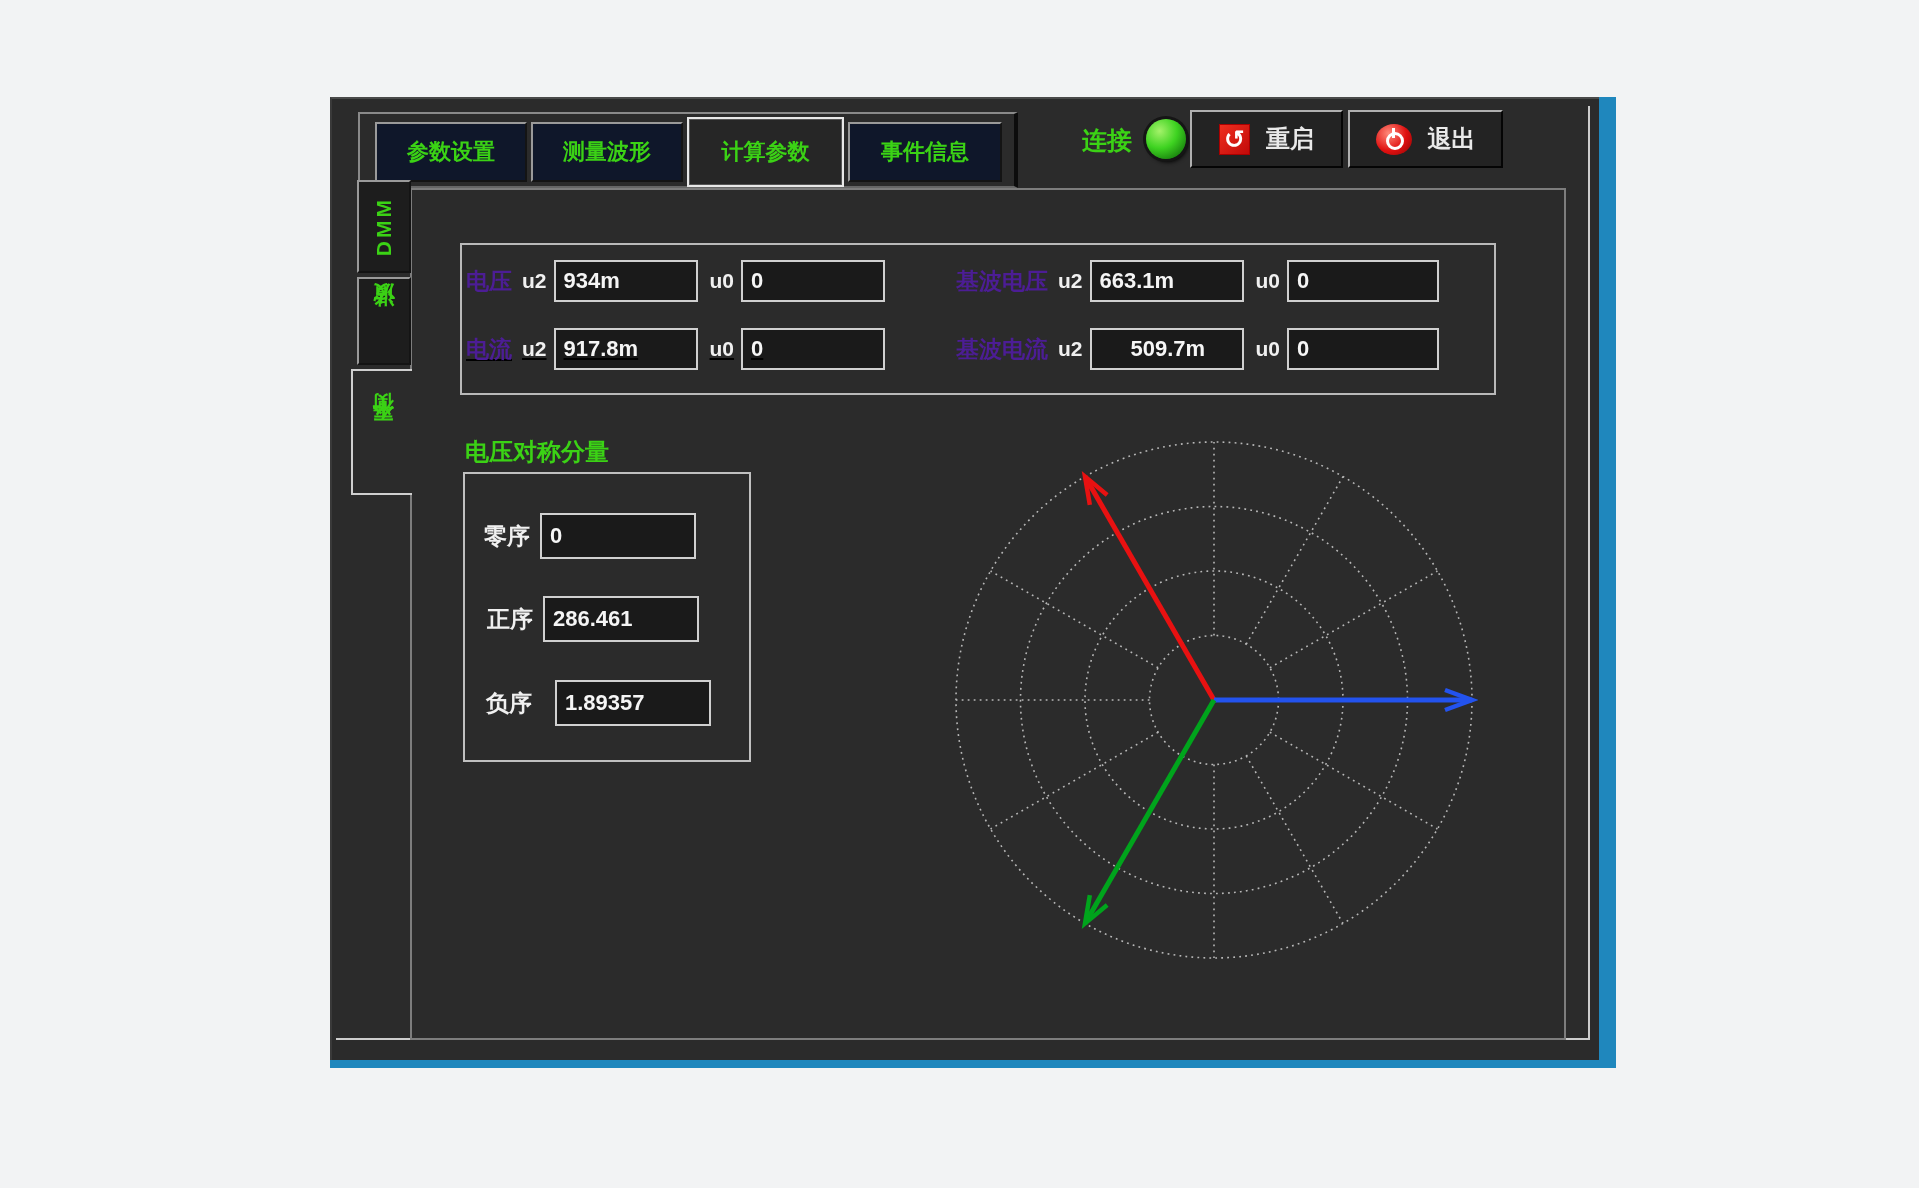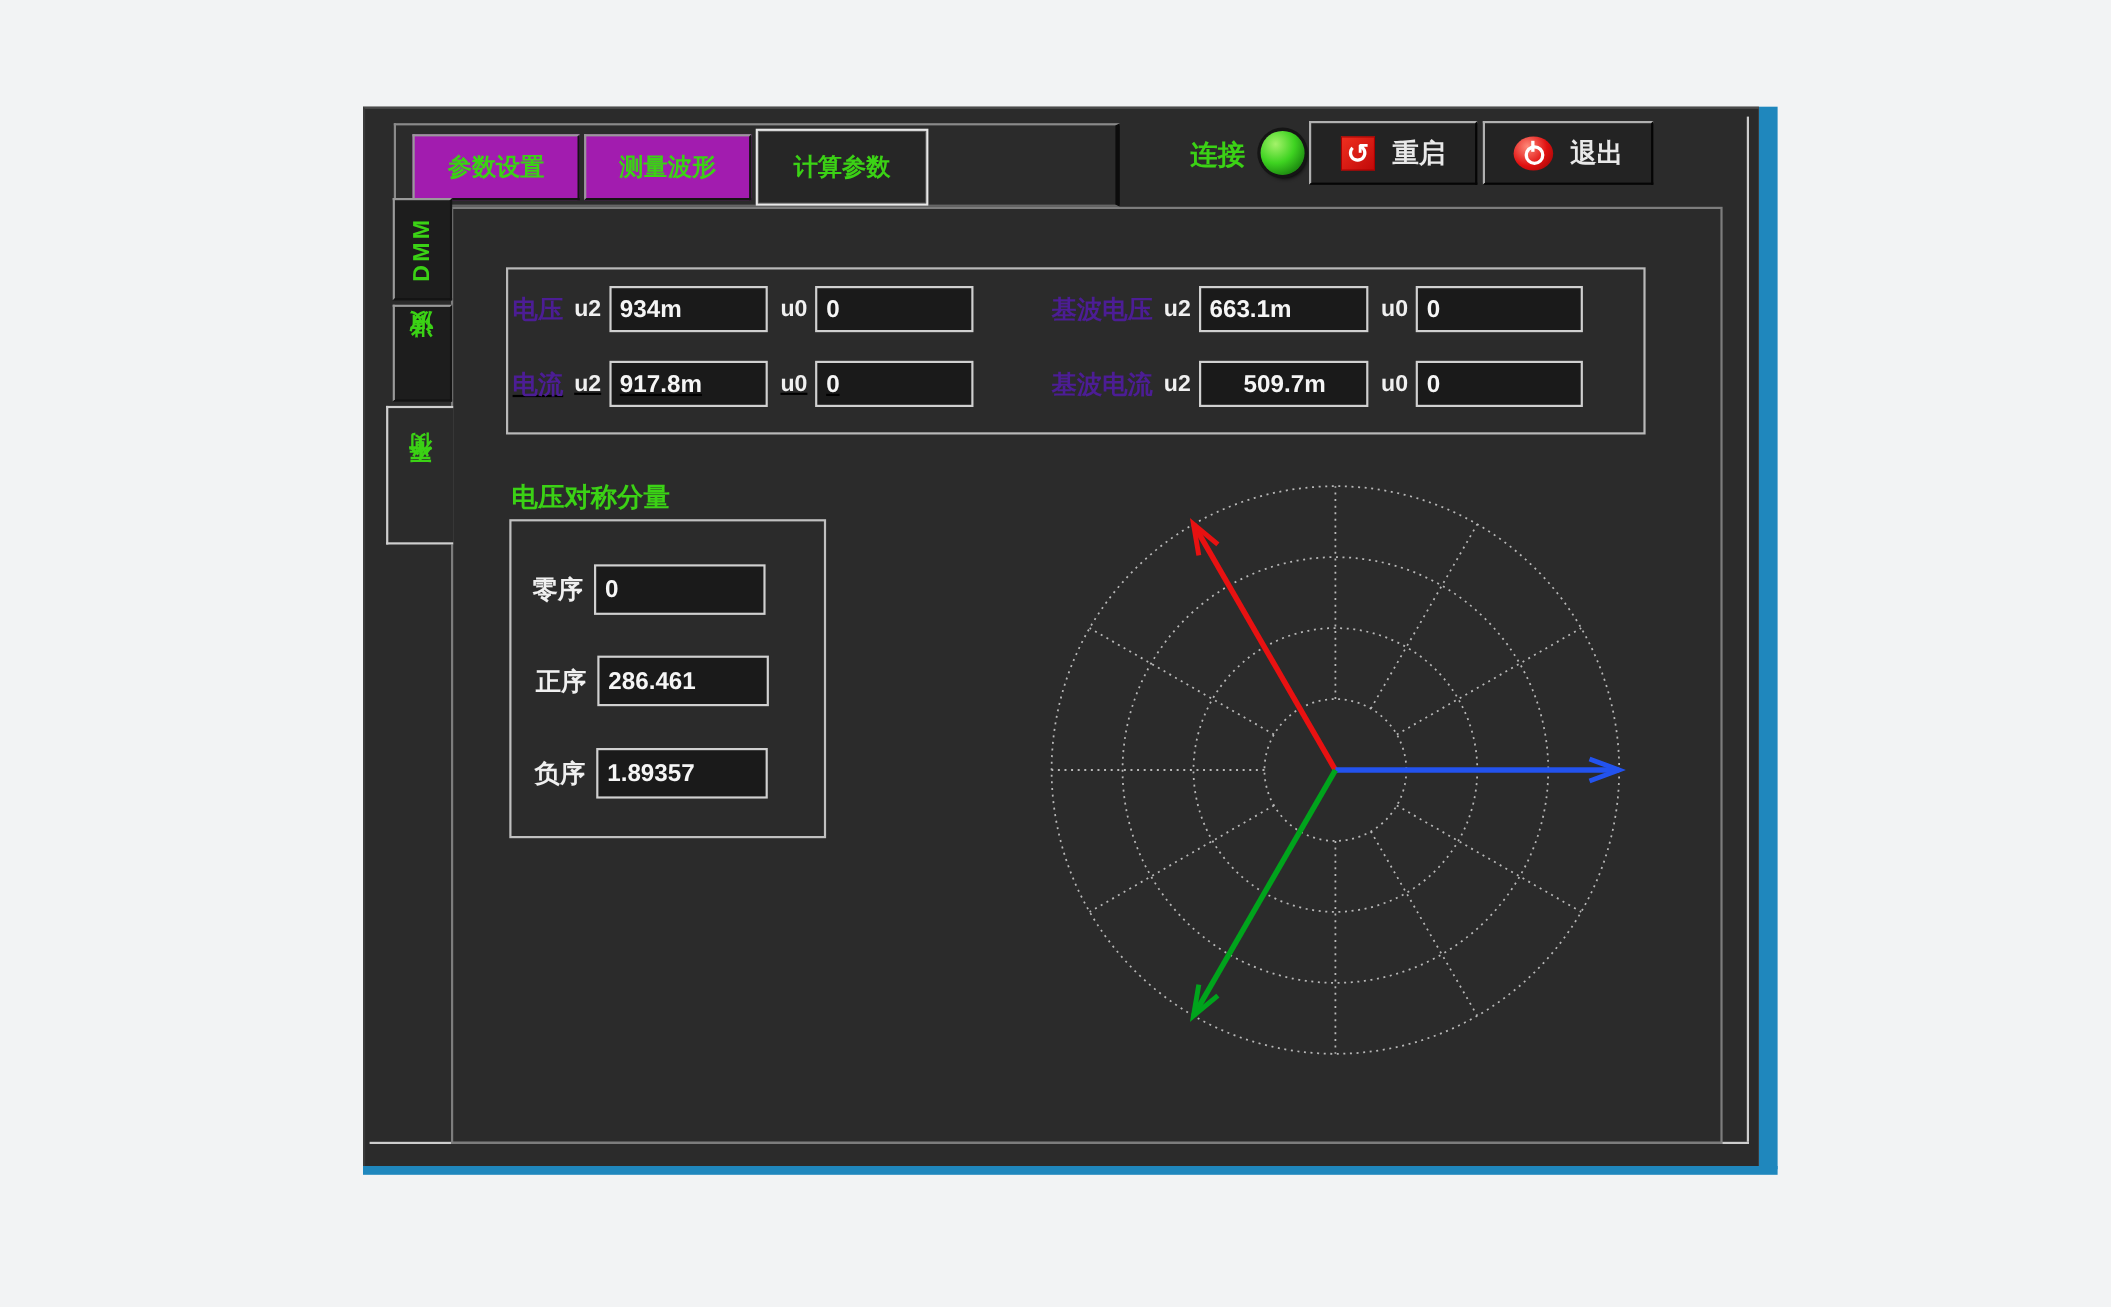--- a/index.html
+++ b/index.html
@@ -13,21 +13,21 @@
   .edge-blue-right{position:absolute;left:1599px;top:97px;width:17px;height:966px;background:#1f87bd;}
   .edge-blue-bottom{position:absolute;left:330px;top:1060px;width:1286px;height:8px;background:#1f87bd;}
   .inner-line-bottom{position:absolute;left:336px;top:1038px;width:1254px;height:2px;background:#cdcdcd;}
   .inner-line-right{position:absolute;left:1588px;top:106px;width:2px;height:932px;background:#cdcdcd;}
 
   
   .tabstrip{position:absolute;left:358px;top:112px;width:660px;height:76px;background:#2b2b2b;
             border-top:2px solid #8a8a8a;border-left:2px solid #8a8a8a;border-right:4px solid #0c0c0c;
             border-bottom:2px solid #666;box-sizing:border-box;}
   .tab{position:absolute;display:flex;align-items:center;justify-content:center;
-       background:#a21caf;border:2px solid;border-color:#9a9a9a #141414 #141414 #9a9a9a;
+       background:#0f172a;border:2px solid;border-color:#9a9a9a #141414 #141414 #9a9a9a;
        color:#3bd215;font-size:22px;font-weight:bold;box-sizing:border-box;cursor:pointer;}
   .tab.sel{border:2px solid #e8e8e8;background:#262626;box-shadow:inset 0 0 0 1px #555;}
 
   
   .conn-label{position:absolute;left:1082px;top:124px;color:#3bd215;font-size:25px;font-weight:bold;}
   .led{position:absolute;left:1146px;top:119px;width:40px;height:40px;border-radius:50%;
        background:radial-gradient(circle at 34% 30%,#a4f26a,#3ed321 45%,#157a0c 85%);
        box-shadow:0 0 0 3px #151515,2px 3px 4px #000;}
   .pushbtn{position:absolute;height:58px;display:flex;align-items:center;justify-content:center;gap:16px;
            background:#232323;border:2px solid;border-color:#b0b0b0 #050505 #050505 #b0b0b0;
@@ -80,20 +80,21 @@
   <div class="edge-blue-bottom"></div>
 
   <div class="window"></div>
   <div class="inner-line-bottom"></div>
   <div class="inner-line-right"></div>
 
   <div class="tabstrip"></div>
   <div class="tab" style="left:375px;top:122px;width:152px;height:60px;">参数设置</div>
   <div class="tab" style="left:531px;top:122px;width:152px;height:60px;">测量波形</div>
   <div class="tab sel" style="left:687px;top:117px;width:157px;height:70px;">计算参数</div>
+  <div class="tab" style="left:848px;top:122px;width:154px;height:60px;">事件信息</div>
 
   <div class="conn-label">连接</div>
   <div class="led"></div>
 
   <div class="pushbtn" style="left:1190px;top:110px;width:153px;">
     <span class="icon-restart">↺</span>
     <span>重启</span>
   </div>
   <div class="pushbtn" style="left:1348px;top:110px;width:155px;">
     <span class="icon-power">
@@ -150,21 +151,21 @@
   <div class="sym-box"></div>
 
   <div class="srow" style="left:484px;top:513px;">
     <span class="slabel">零序</span>
     <div class="svbox">0</div>
   </div>
   <div class="srow" style="left:487px;top:596px;">
     <span class="slabel">正序</span>
     <div class="svbox">286.461</div>
   </div>
-  <div class="srow" style="left:486px;top:680px;">
+  <div class="srow" style="left:486px;top:680px;gap:13px;">
     <span class="slabel">负序</span>
     <div class="svbox">1.89357</div>
   </div>
 
   <svg class="phasor-chart" id="phasor-svg" viewBox="0 0 528 528">
       <circle cx="264" cy="264" r="64.5" fill="none" stroke="#b8b8b8" stroke-width="1.6" stroke-dasharray="1.8 4.2"></circle>
       <circle cx="264" cy="264" r="129" fill="none" stroke="#b8b8b8" stroke-width="1.6" stroke-dasharray="1.8 4.2"></circle>
       <circle cx="264" cy="264" r="193.5" fill="none" stroke="#b8b8b8" stroke-width="1.6" stroke-dasharray="1.8 4.2"></circle>
       <circle cx="264" cy="264" r="258" fill="none" stroke="#b8b8b8" stroke-width="1.6" stroke-dasharray="1.8 4.2"></circle>
       <line x1="328.5" y1="264" x2="522" y2="264" stroke="#b8b8b8" stroke-width="1.6" stroke-dasharray="1.8 4.2"></line>

